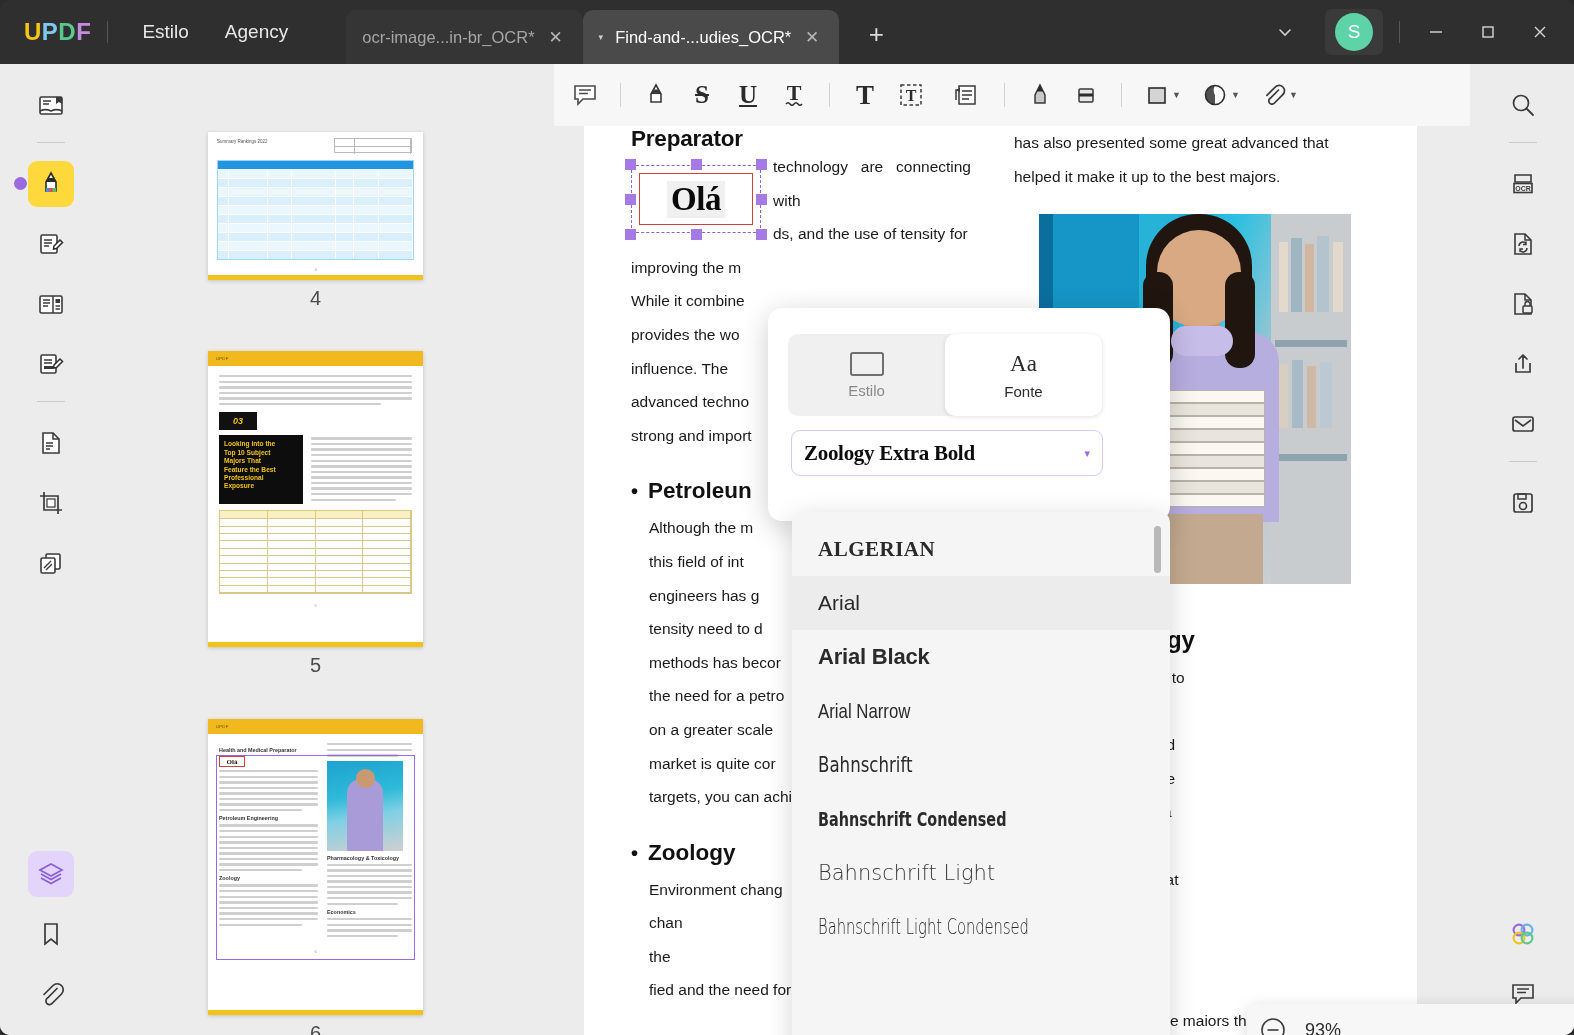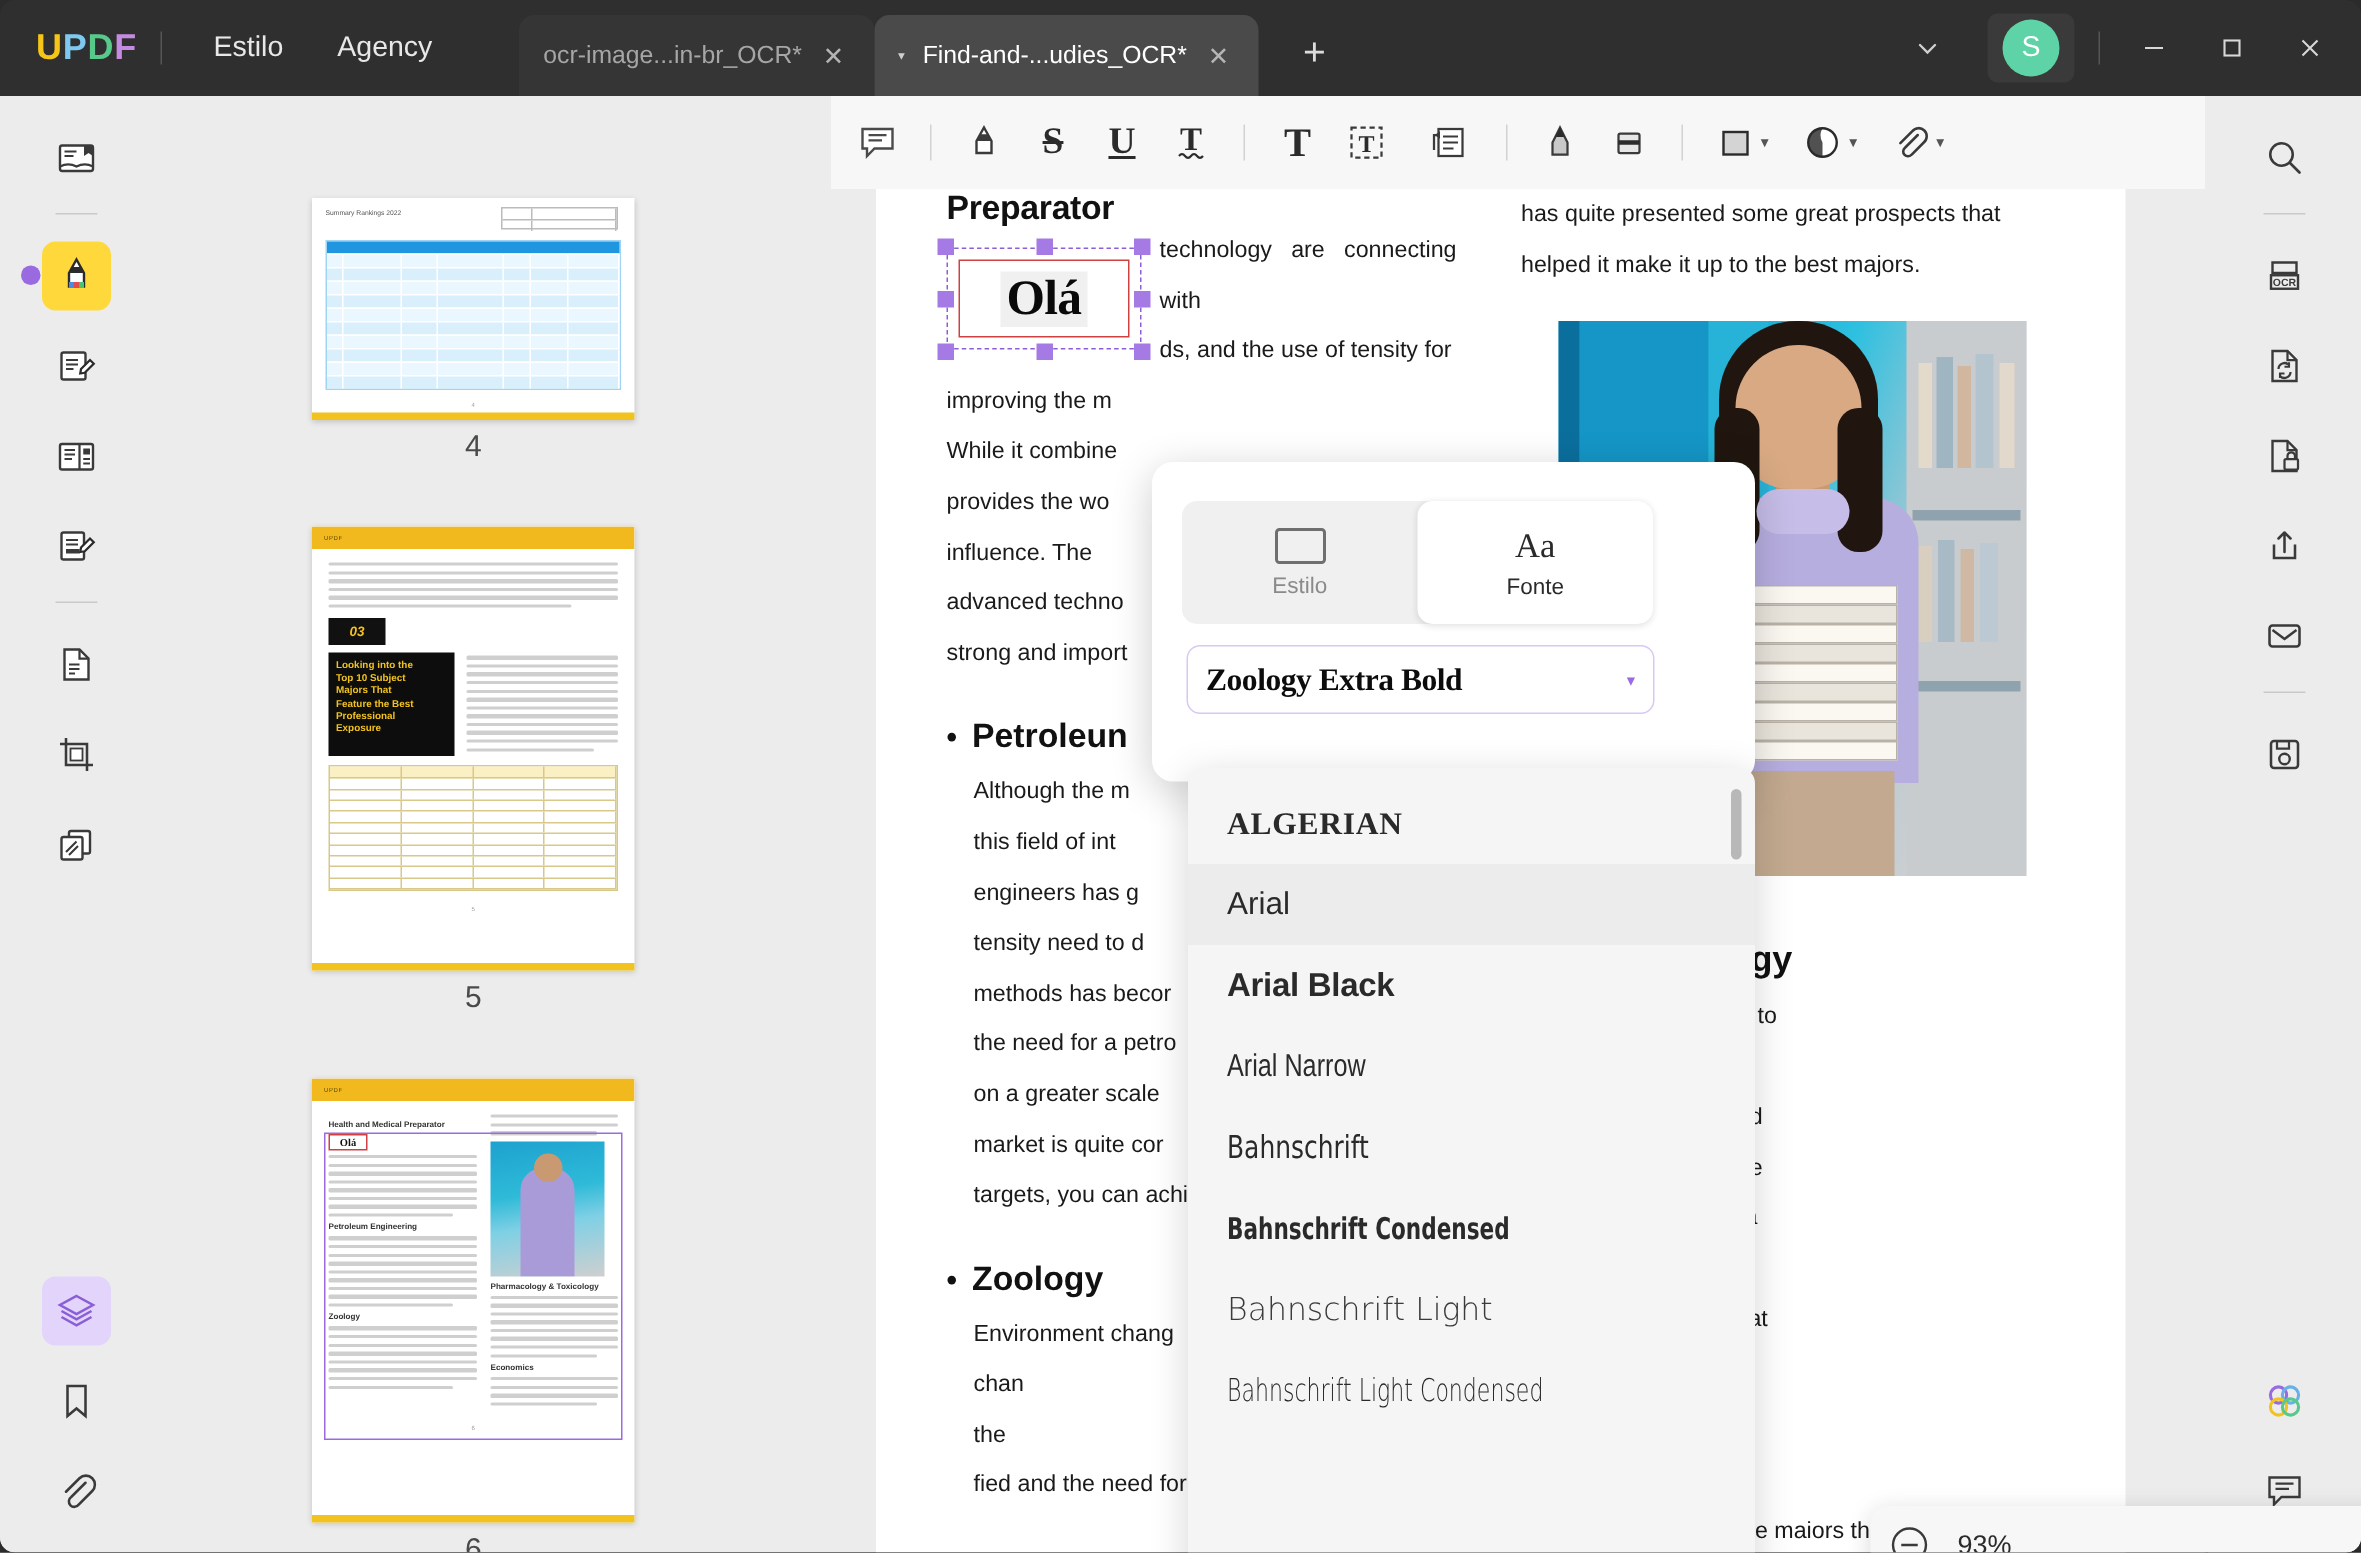--- a/index.html
+++ b/index.html
@@ -1037,21 +1037,21 @@
           <div class="handle" style="left:60px; top:-6px;"></div>
           <div class="handle" style="left:125px; top:-6px;"></div>
           <div class="handle" style="left:-6px; top:29px;"></div>
           <div class="handle" style="left:125px; top:29px;"></div>
           <div class="handle" style="left:-6px; top:64px;"></div>
           <div class="handle" style="left:60px; top:64px;"></div>
           <div class="handle" style="left:125px; top:64px;"></div>
         </div>
 
         <div class="doc-col-right">
-          <div class="doc-p" style="width:350px;">has quite presented some great prospects that</div>
+          <div class="doc-p" style="width:350px;">has also presented some great advanced that</div>
           <div class="doc-p nojust" style="width:350px;">helped it make it up to the best majors.</div>
         </div>
 
         <div class="doc-photo">
           <div class="shelf" style="left:0;top:0;width:14px;height:370px;background:#0b6f9e;"></div>
           <div class="shelf" style="left:14px;top:0;width:86px;height:370px;background:#1596c6;"></div>
           <div class="shelf" style="left:100px;top:0;width:40px;height:370px;background:#27b2d8;"></div>
           <div class="shelf" style="left:232px;top:0;width:80px;height:370px;background:#c9ccce;"></div>
           <div class="shelf" style="left:240px;top:28px;width:9px;height:70px;background:#e3dacb;"></div>
           <div class="shelf" style="left:252px;top:24px;width:11px;height:74px;background:#9fb6c2;"></div>

